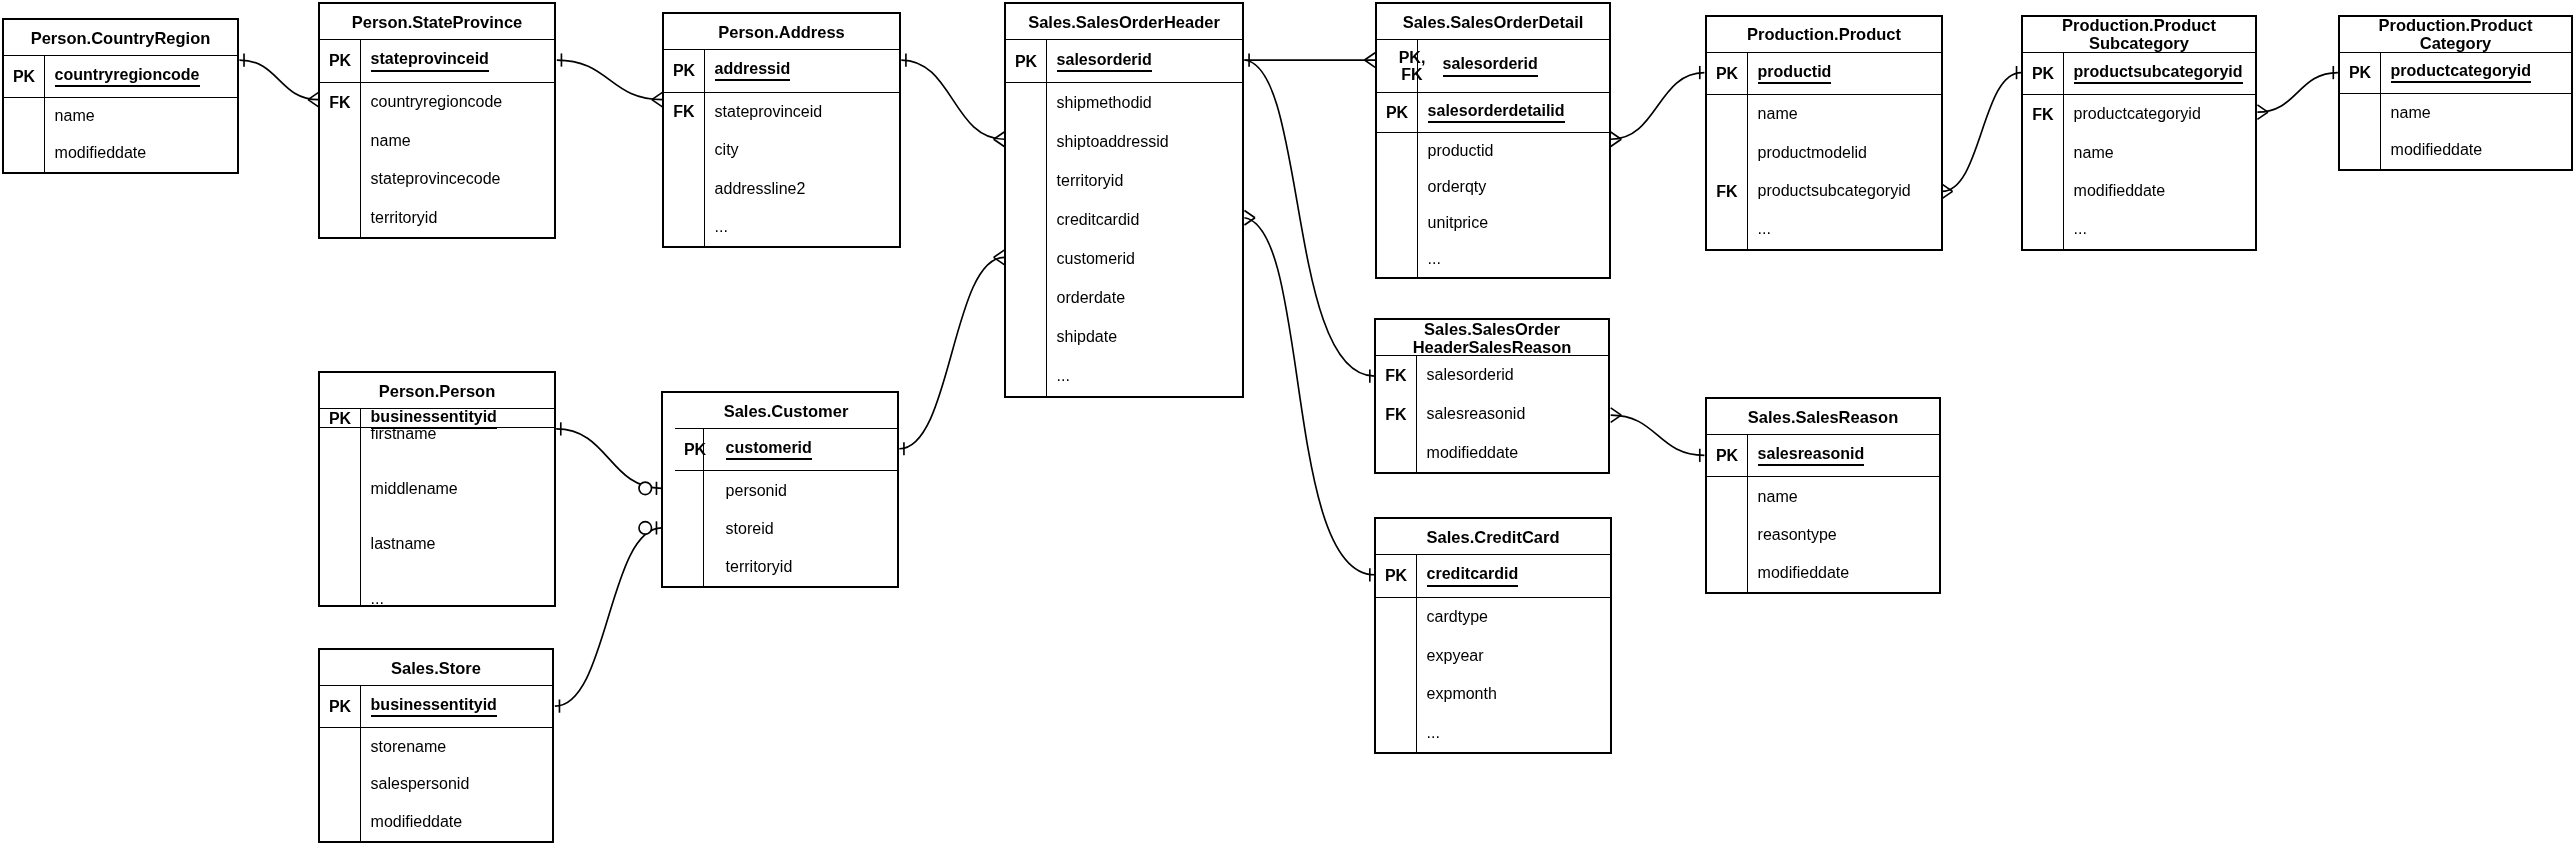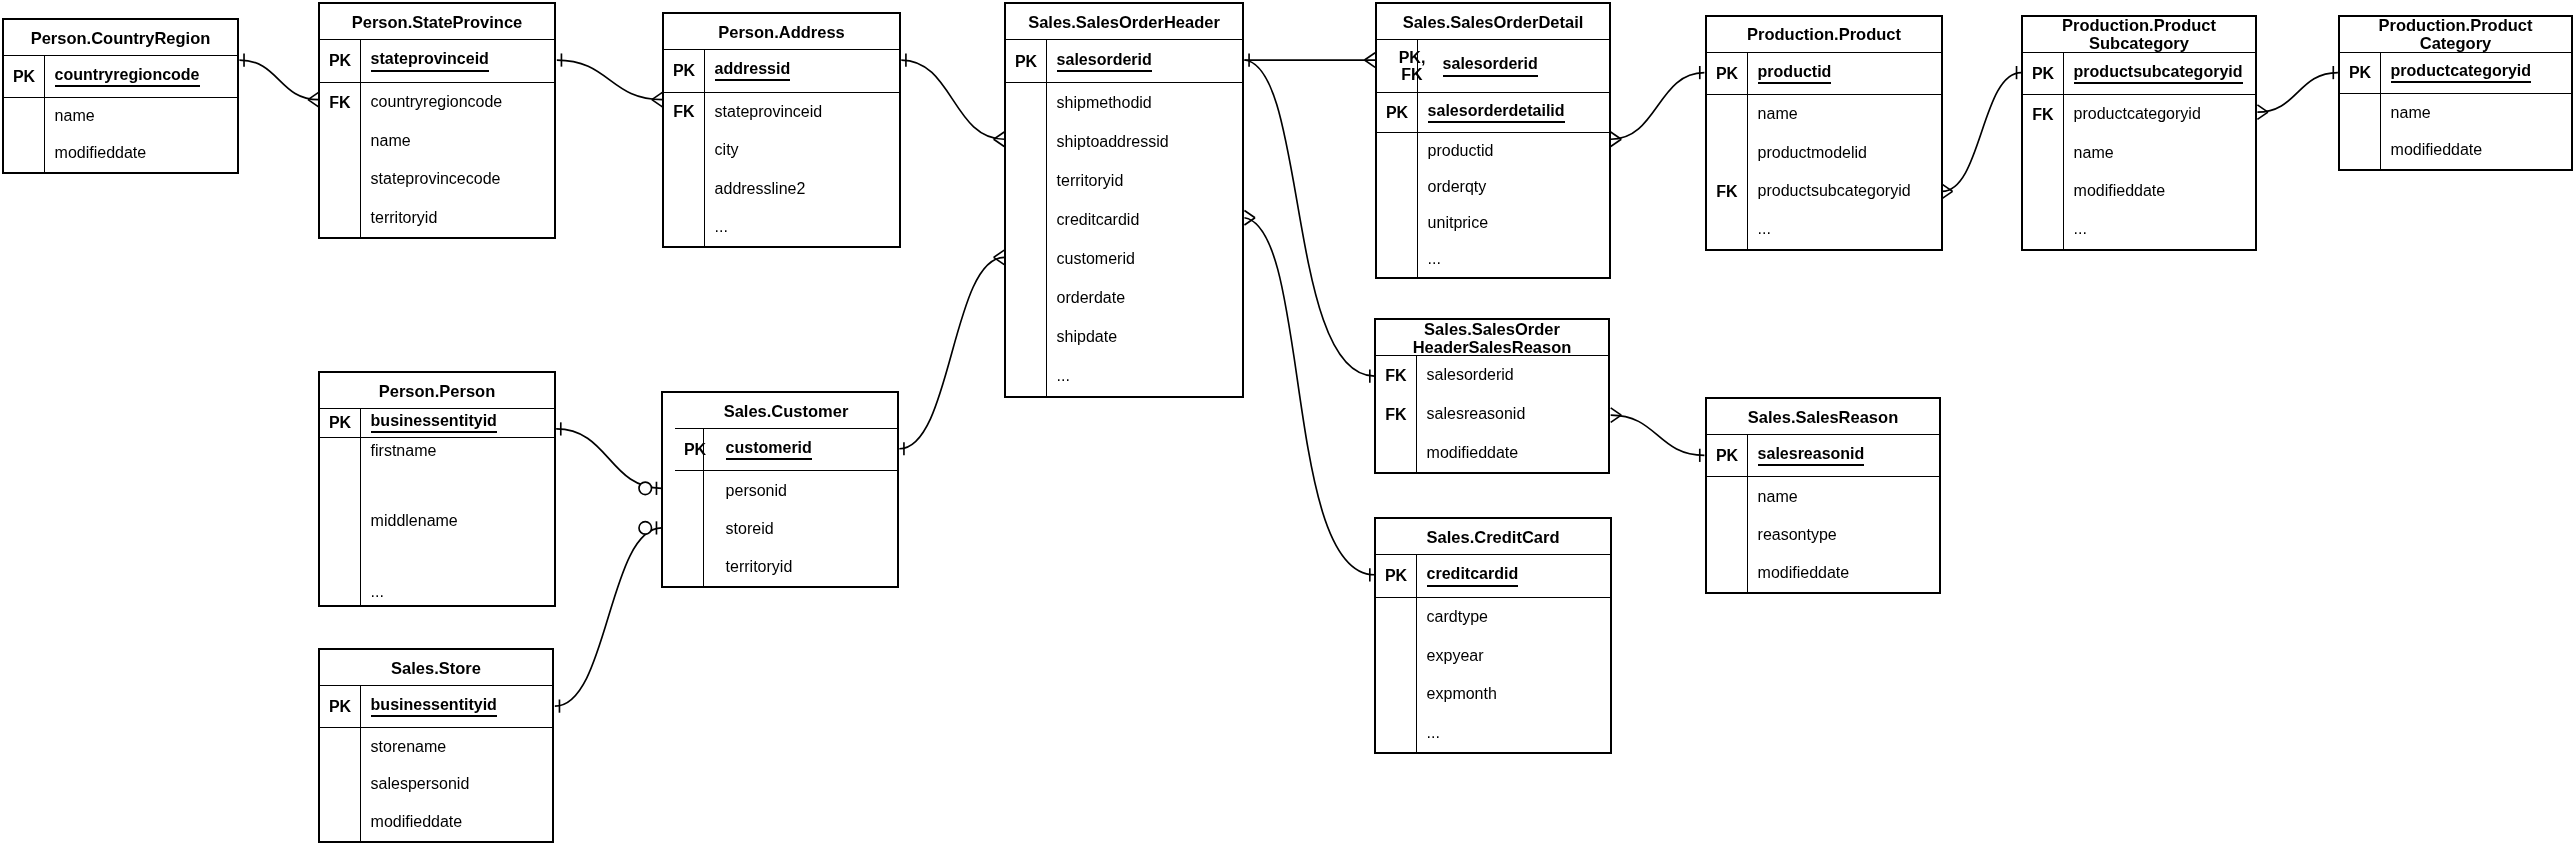--- a/index.html
+++ b/index.html
@@ -413,20 +413,24 @@
         <div class="ent-row">
           <div class="ent-key"></div>
           <div class="ent-field"><span>firstname</span></div>
         </div>
         <div class="ent-row">
           <div class="ent-key"></div>
           <div class="ent-field"><span>middlename</span></div>
         </div>
         <div class="ent-row">
           <div class="ent-key"></div>
+          <div class="ent-field"><span>lastname</span></div>
+        </div>
+        <div class="ent-row">
+          <div class="ent-key"></div>
           <div class="ent-field"><span>...</span></div>
         </div>
       </div>
     </div>
     <div class="entity" style="left: 661px; top: 391px; width: 238px; height: 197px; padding-left: 12px;">
       <div class="ent-header" style="height: 35px;">Sales.Customer</div>
       <div class="ent-vline" style="top: 36px;"></div>
       <div class="ent-section" style="flex-grow: 1;">
         <div class="ent-row">
           <div class="ent-key">PK</div>

